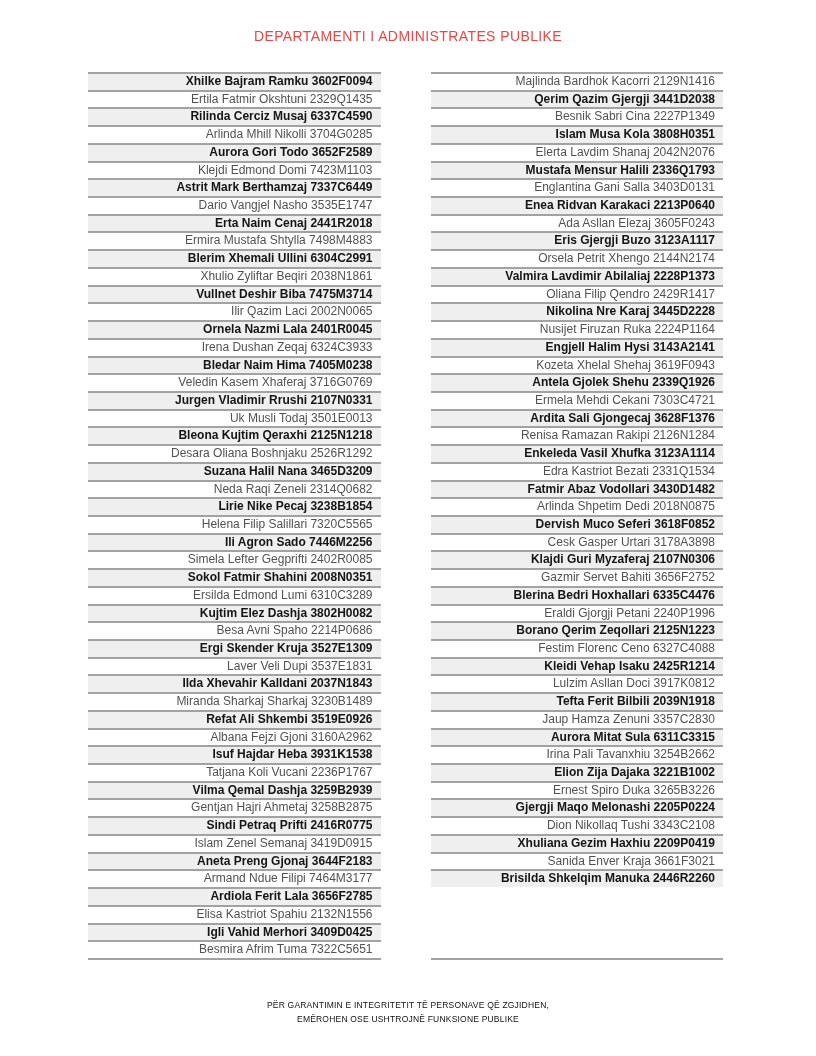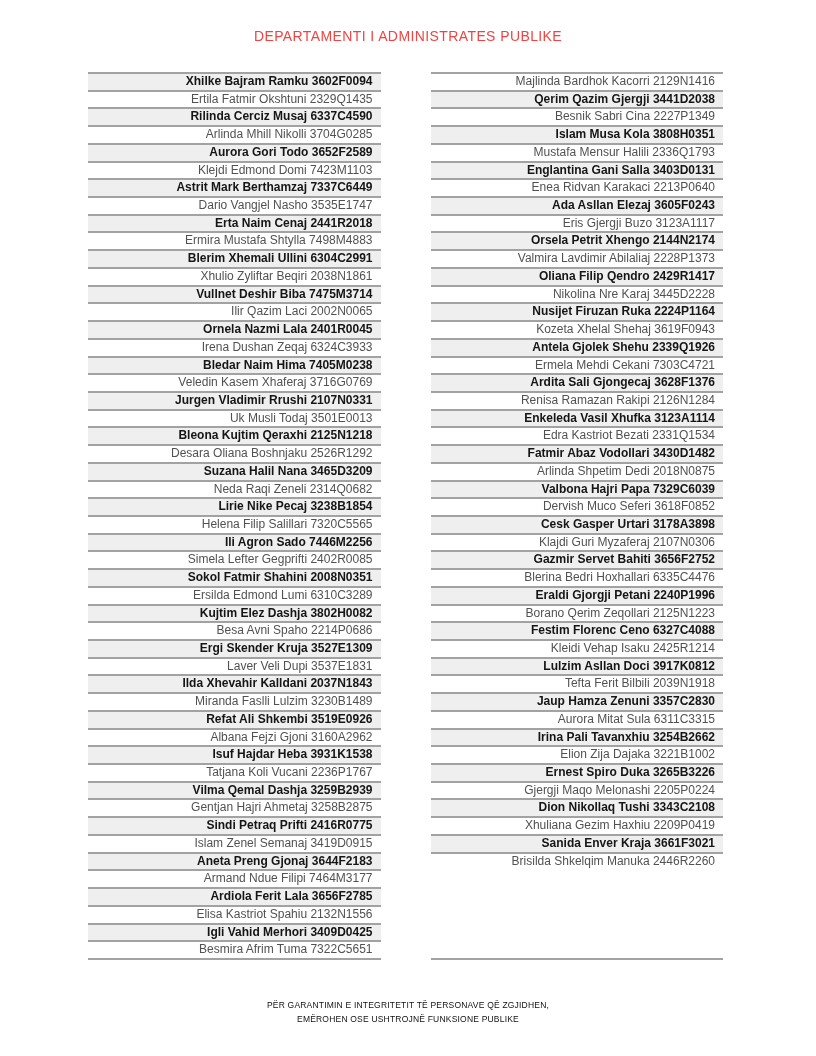--- a/index.html
+++ b/index.html
@@ -108,61 +108,62 @@
         <div class="row">Helena Filip Salillari 7320C5565</div>
         <div class="row">Ili Agron Sado 7446M2256</div>
         <div class="row">Simela Lefter Gegprifti 2402R0085</div>
         <div class="row">Sokol Fatmir Shahini 2008N0351</div>
         <div class="row">Ersilda Edmond Lumi 6310C3289</div>
         <div class="row">Kujtim Elez Dashja 3802H0082</div>
         <div class="row">Besa Avni Spaho 2214P0686</div>
         <div class="row">Ergi Skender Kruja 3527E1309</div>
         <div class="row">Laver Veli Dupi 3537E1831</div>
         <div class="row">Ilda Xhevahir Kalldani 2037N1843</div>
-        <div class="row">Miranda Faslli Lulzim 3230B1489</div>
+        <div class="row">Miranda Sharkaj Sharkaj 3230B1489</div>
         <div class="row">Refat Ali Shkembi 3519E0926</div>
         <div class="row">Albana Fejzi Gjoni 3160A2962</div>
         <div class="row">Isuf Hajdar Heba 3931K1538</div>
         <div class="row">Tatjana Koli Vucani 2236P1767</div>
         <div class="row">Vilma Qemal Dashja 3259B2939</div>
         <div class="row">Gentjan Hajri Ahmetaj 3258B2875</div>
         <div class="row">Sindi Petraq Prifti 2416R0775</div>
         <div class="row">Islam Zenel Semanaj 3419D0915</div>
         <div class="row">Aneta Preng Gjonaj 3644F2183</div>
         <div class="row">Armand Ndue Filipi 7464M3177</div>
         <div class="row">Ardiola Ferit Lala 3656F2785</div>
         <div class="row">Elisa Kastriot Spahiu 2132N1556</div>
         <div class="row">Igli Vahid Merhori 3409D0425</div>
         <div class="row">Besmira Afrim Tuma 7322C5651</div>
       </div>
     <div class="name-col col-right">
         <div class="row">Majlinda Bardhok Kacorri 2129N1416</div>
         <div class="row">Qerim Qazim Gjergji 3441D2038</div>
         <div class="row">Besnik Sabri Cina 2227P1349</div>
         <div class="row">Islam Musa Kola 3808H0351</div>
+        <div class="row">Elerta Lavdim Shanaj 2042N2076</div>
         <div class="row">Mustafa Mensur Halili 2336Q1793</div>
         <div class="row">Englantina Gani Salla 3403D0131</div>
         <div class="row">Enea Ridvan Karakaci 2213P0640</div>
         <div class="row">Ada Asllan Elezaj 3605F0243</div>
         <div class="row">Eris Gjergji Buzo 3123A1117</div>
         <div class="row">Orsela Petrit Xhengo 2144N2174</div>
         <div class="row">Valmira Lavdimir Abilaliaj 2228P1373</div>
         <div class="row">Oliana Filip Qendro 2429R1417</div>
         <div class="row">Nikolina Nre Karaj 3445D2228</div>
         <div class="row">Nusijet Firuzan Ruka 2224P1164</div>
+        <div class="row">Engjell Halim Hysi 3143A2141</div>
         <div class="row">Kozeta Xhelal Shehaj 3619F0943</div>
         <div class="row">Antela Gjolek Shehu 2339Q1926</div>
         <div class="row">Ermela Mehdi Cekani 7303C4721</div>
         <div class="row">Ardita Sali Gjongecaj 3628F1376</div>
         <div class="row">Renisa Ramazan Rakipi 2126N1284</div>
         <div class="row">Enkeleda Vasil Xhufka 3123A1114</div>
         <div class="row">Edra Kastriot Bezati 2331Q1534</div>
         <div class="row">Fatmir Abaz Vodollari 3430D1482</div>
         <div class="row">Arlinda Shpetim Dedi 2018N0875</div>
-        <div class="row">Valbona Hajri Papa 7329C6039</div>
         <div class="row">Dervish Muco Seferi 3618F0852</div>
         <div class="row">Cesk Gasper Urtari 3178A3898</div>
         <div class="row">Klajdi Guri Myzaferaj 2107N0306</div>
         <div class="row">Gazmir Servet Bahiti 3656F2752</div>
         <div class="row">Blerina Bedri Hoxhallari 6335C4476</div>
         <div class="row">Eraldi Gjorgji Petani 2240P1996</div>
         <div class="row">Borano Qerim Zeqollari 2125N1223</div>
         <div class="row">Festim Florenc Ceno 6327C4088</div>
         <div class="row">Kleidi Vehap Isaku 2425R1214</div>
         <div class="row">Lulzim Asllan Doci 3917K0812</div>

